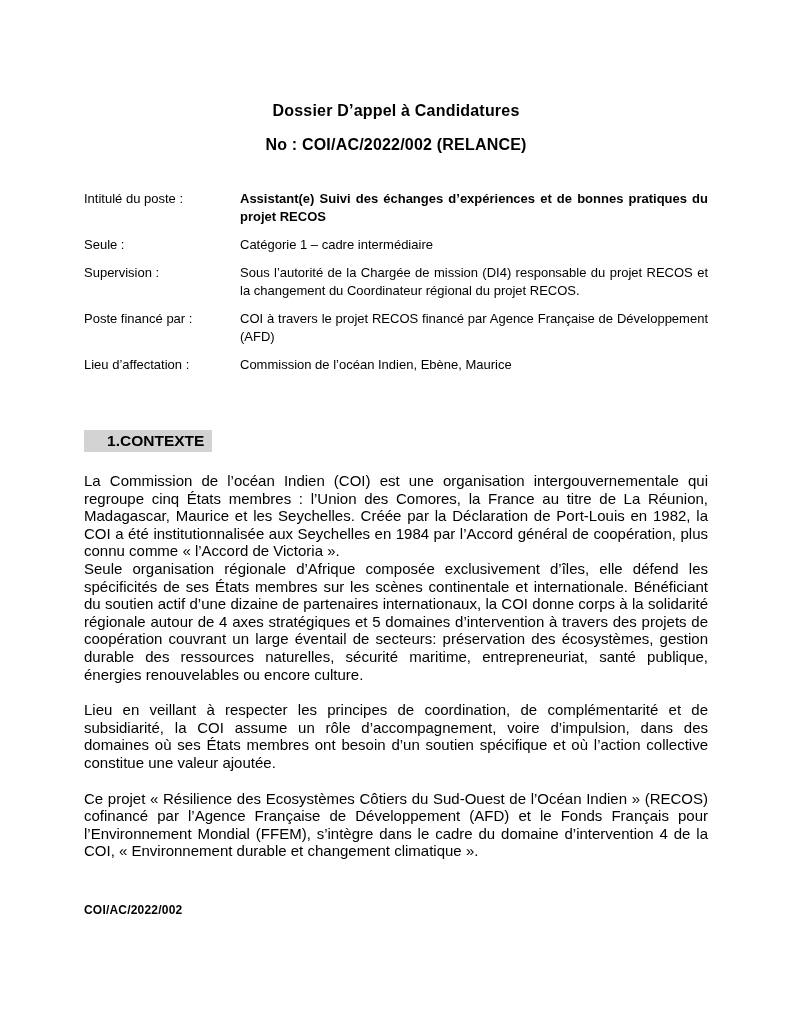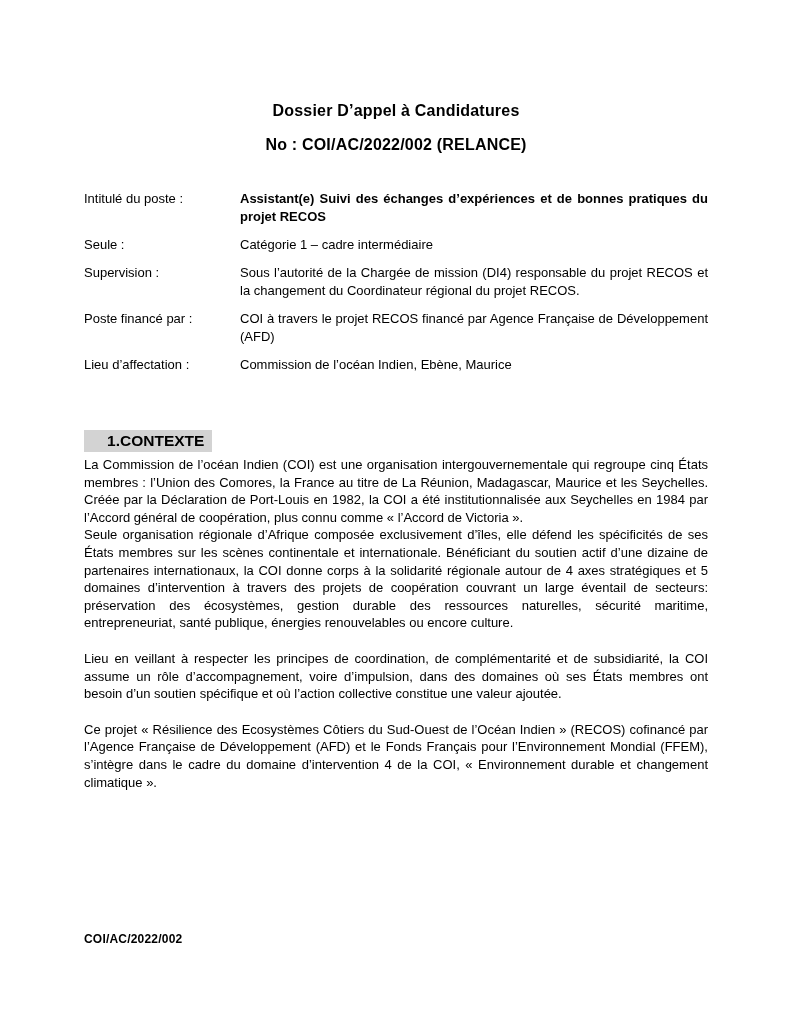--- a/index.html
+++ b/index.html
@@ -56,38 +56,38 @@
     font-size: 15.5px;
     font-weight: bold;
     line-height: 22px;
     padding: 0 8px 0 2px;
   }
   .section-number {
     display: inline-block;
     width: 34px;
   }
   .body-text {
-    margin-top: 4px;
-    font-size: 13px;
+    margin-top: 20px;
+    font-size: 15px;
     line-height: 17.6px;
   }
   .para {
     text-align: justify;
     margin-bottom: 18px;
   }
   .para.no-gap {
     margin-bottom: 0;
   }
   .para:last-child {
     margin-bottom: 0;
   }
   .footer-ref {
     position: absolute;
     left: 84px;
-    top: 932px;
+    top: 903px;
     font-size: 12px;
     font-weight: bold;
     letter-spacing: 0.2px;
   }
 </style>
 </head>
 <body>
 
 <div class="page">
 

